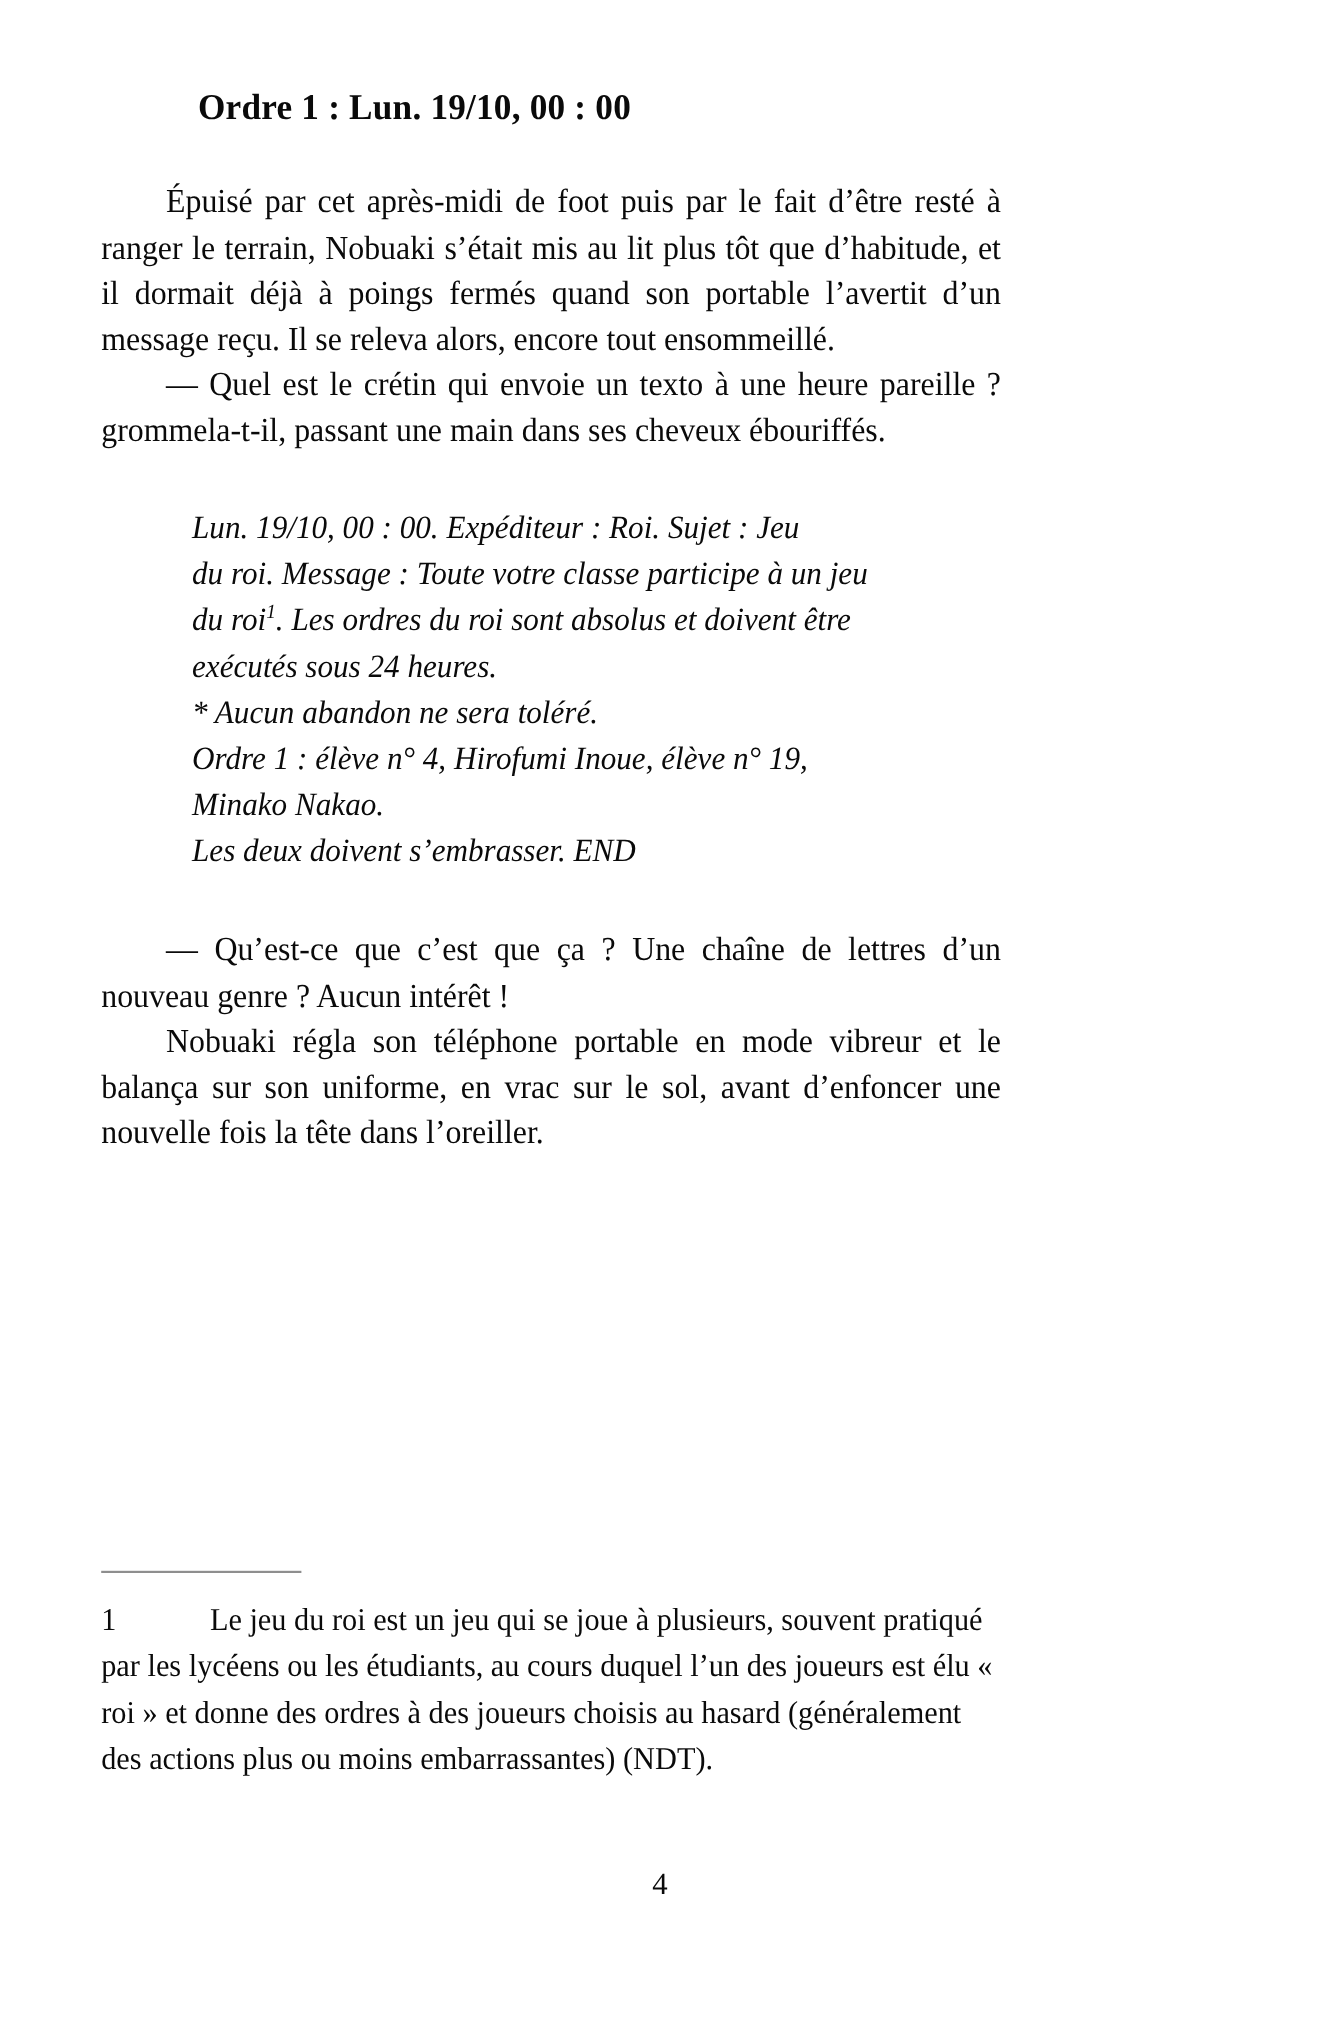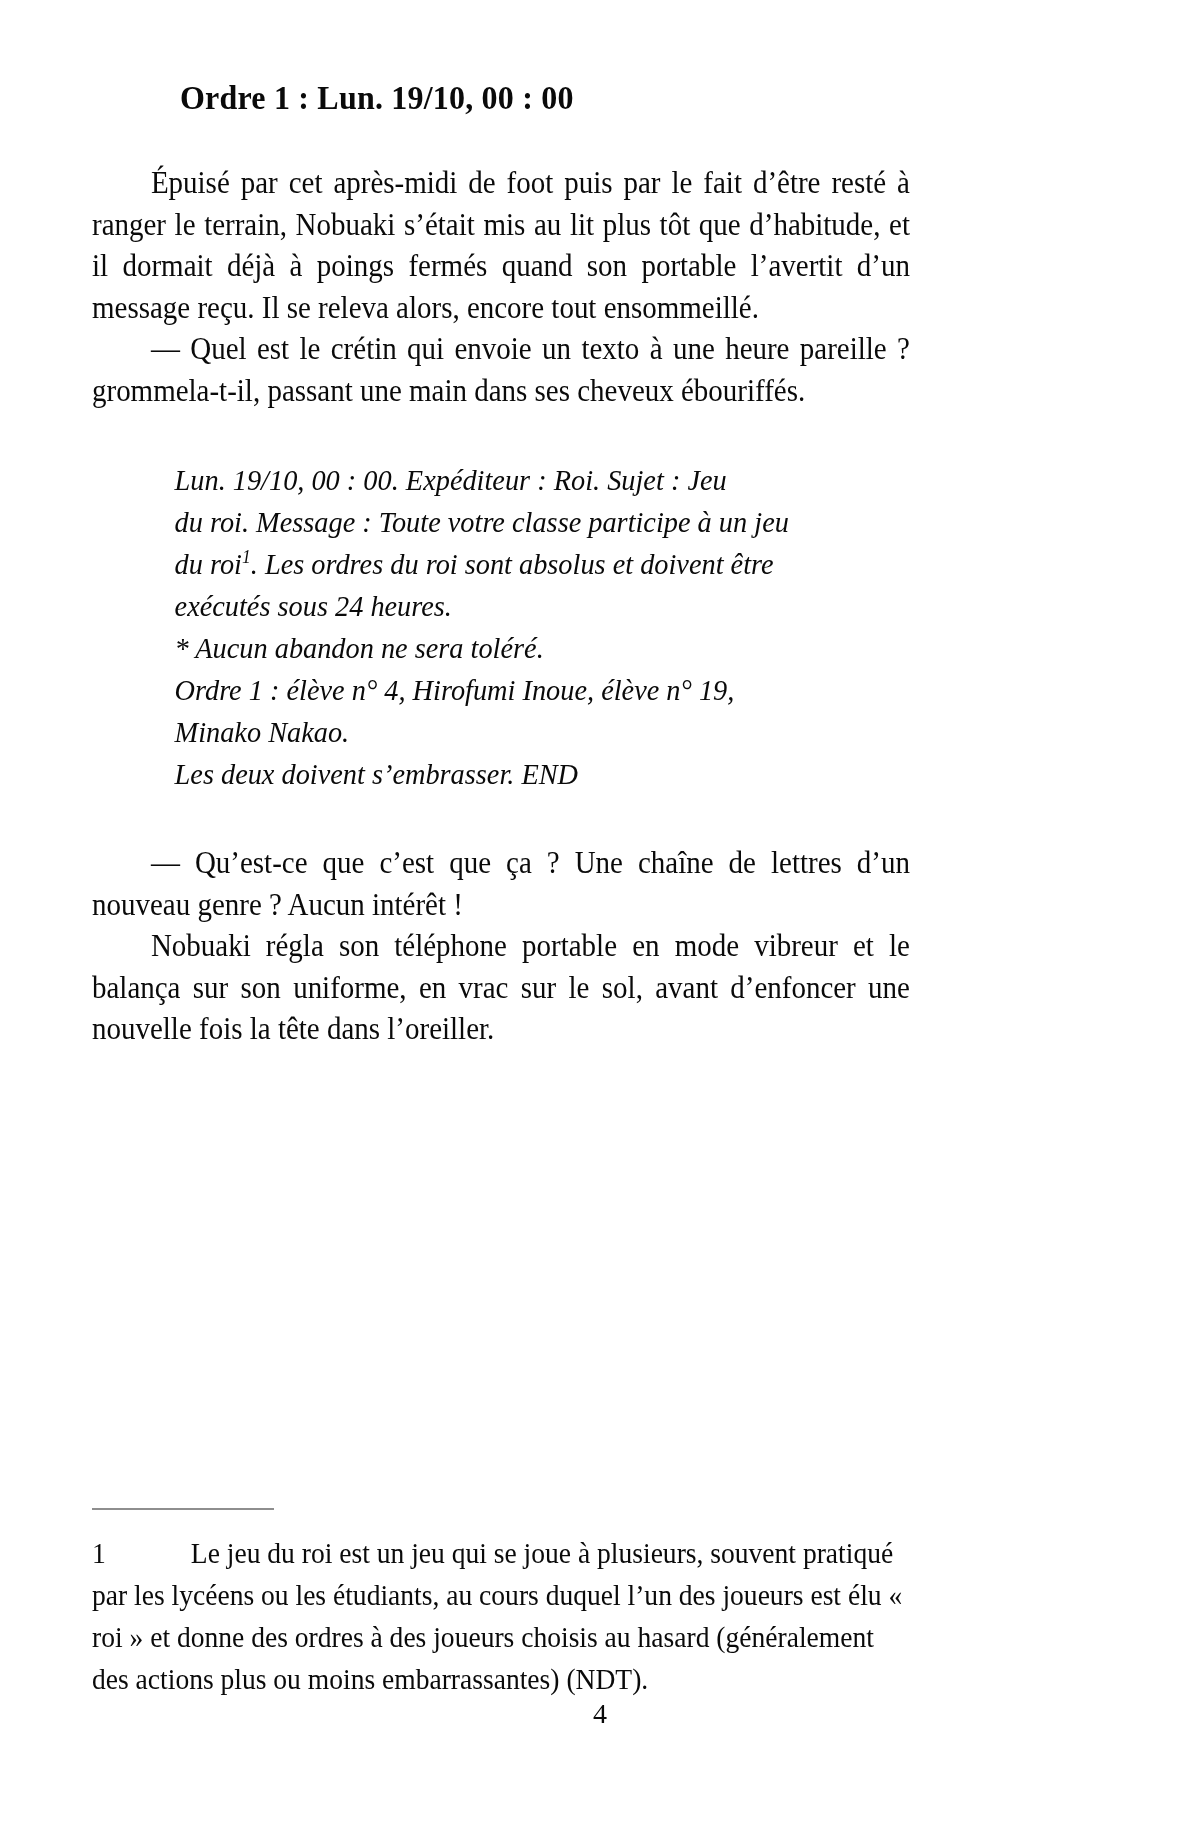--- a/index.html
+++ b/index.html
@@ -85,21 +85,21 @@
 
   
   .after-message {
     margin-top: 48px;
   }
 
   
   .footnote-area {
     position: absolute;
     left: 92px;
-    top: 1508px;
+    top: 1428px;
     width: 818px;
   }
   .footnote-rule {
     width: 182px;
     height: 2px;
     background: #8e8e8e;
     border: 0;
     margin: 0 0 22px 0;
   }
   .footnote-text {

